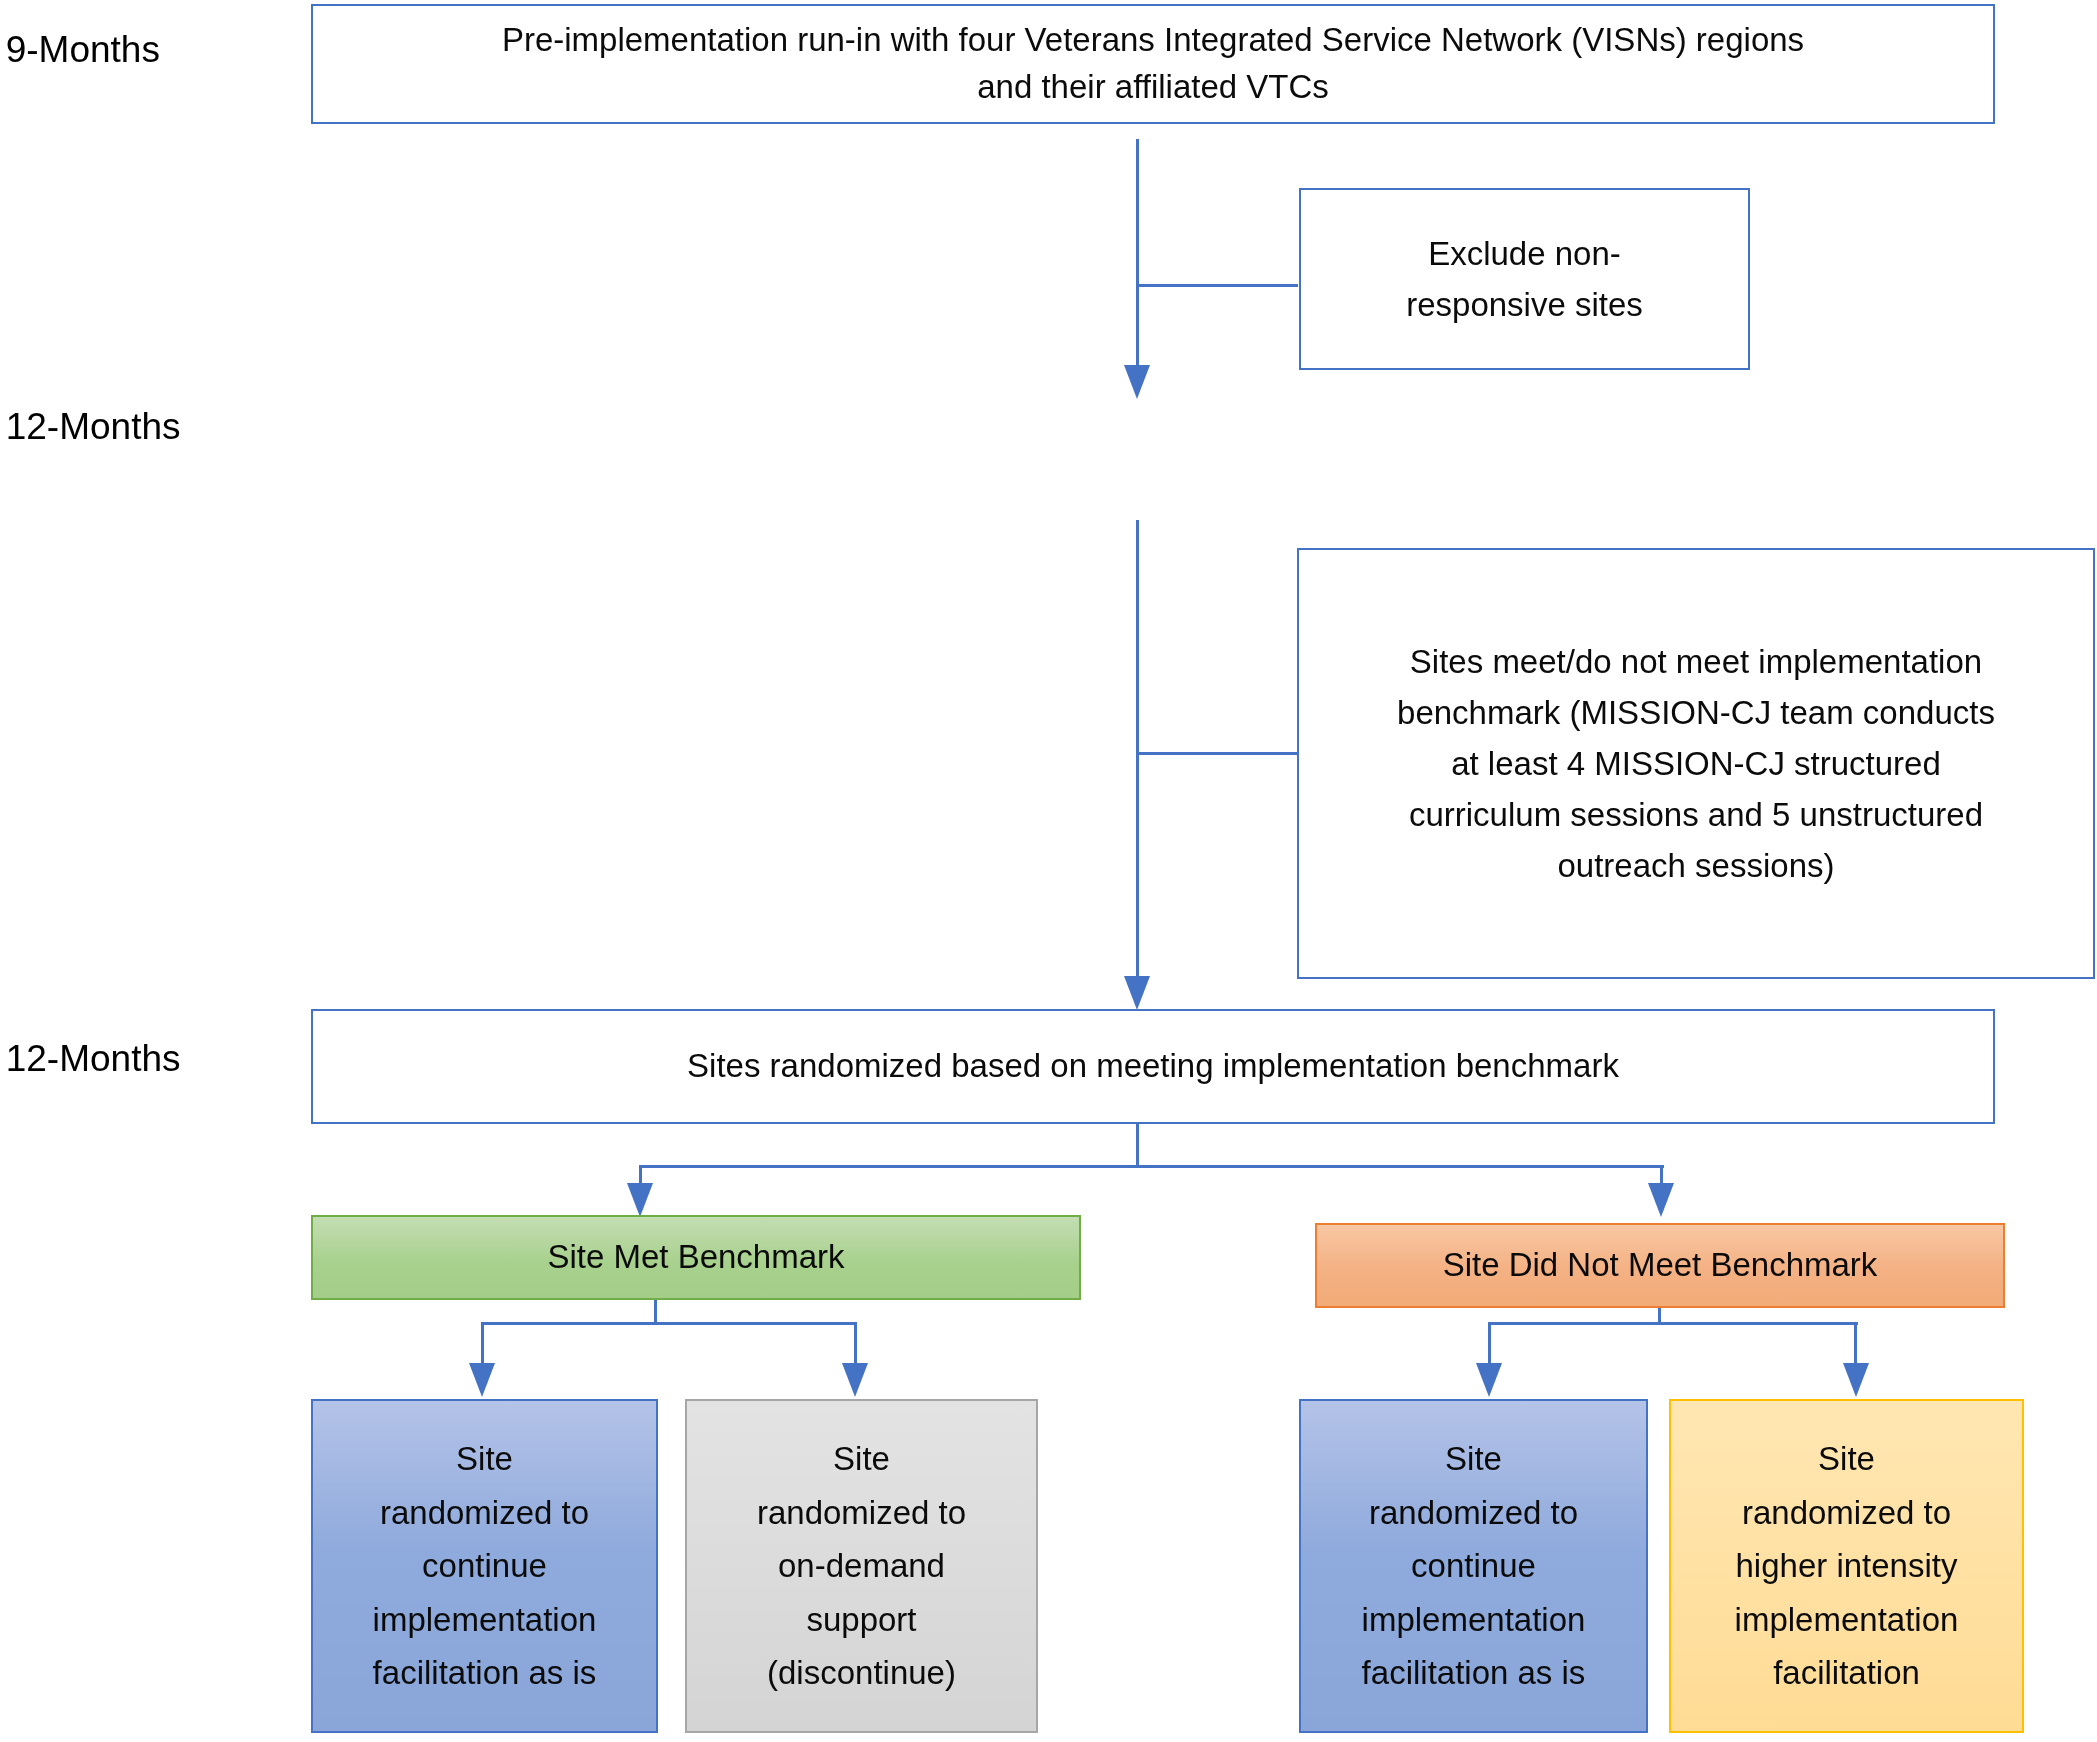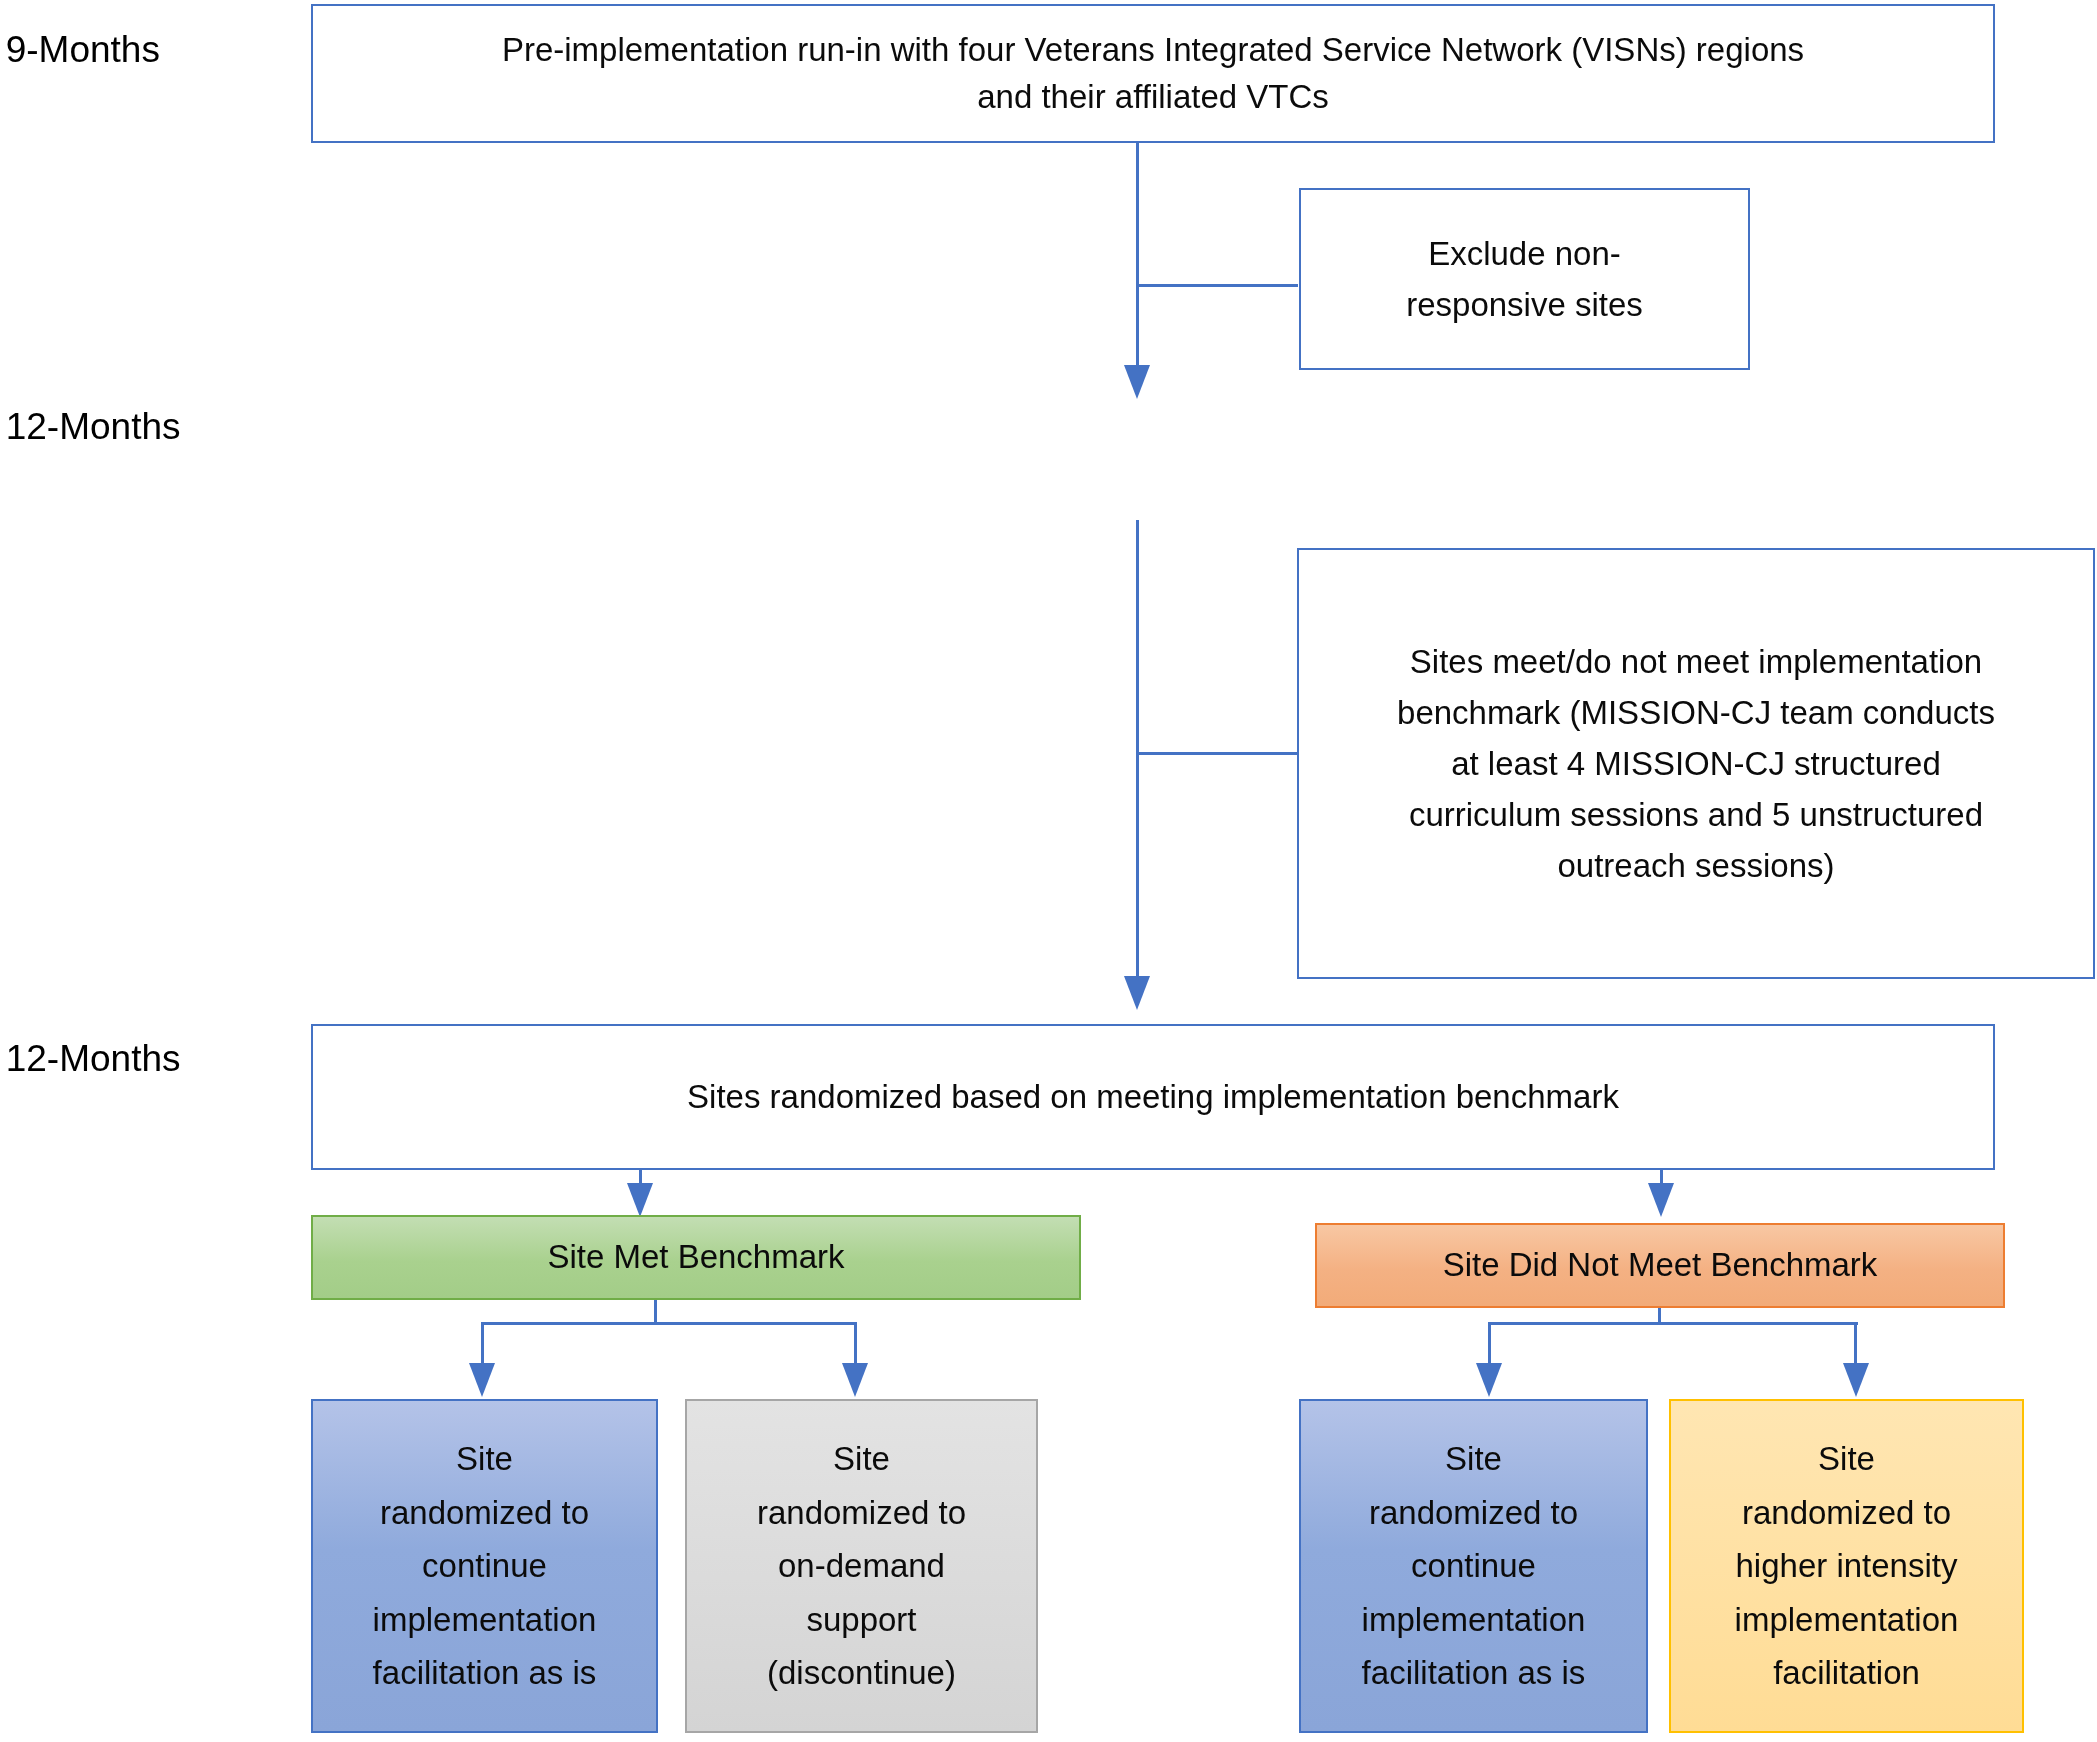--- a/index.html
+++ b/index.html
@@ -63,34 +63,34 @@
   <div class="line" style="left:854px;top:1322px;width:2.9px;height:44px;"></div>
   <div class="arrow" style="left:842px;top:1363px;"></div>
 
   <div class="line" style="left:1658px;top:1300px;width:2.9px;height:25px;"></div>
   <div class="line" style="left:1488px;top:1322px;width:370px;height:2.9px;"></div>
   <div class="line" style="left:1488px;top:1322px;width:2.9px;height:44px;"></div>
   <div class="arrow" style="left:1476px;top:1363px;"></div>
   <div class="line" style="left:1854px;top:1322px;width:2.9px;height:44px;"></div>
   <div class="arrow" style="left:1843px;top:1363px;"></div>
 
-  <div class="node" style="left:311px;top:4.3px;width:1684px;height:139px;">Pre-implementation run-in with four Veterans Integrated Service Network (VISNs) regions
+  <div class="node" style="left:311px;top:4.3px;width:1684px;height:120px;">Pre-implementation run-in with four Veterans Integrated Service Network (VISNs) regions
 and their affiliated VTCs</div>
 
   <div class="node note" style="left:1299px;top:188px;width:451px;height:182px;">Exclude non-
 responsive sites</div>
 
 
   <div class="node note" style="left:1297px;top:548px;width:798px;height:431px;">Sites meet/do not meet implementation
 benchmark (MISSION-CJ team conducts
 at least 4 MISSION-CJ structured
 curriculum sessions and 5 unstructured
 outreach sessions)</div>
 
-  <div class="node" style="left:311px;top:1009px;width:1684px;height:146px;margin-top:15px;">Sites randomized based on meeting implementation benchmark</div>
+  <div class="node" style="left:311px;top:1009px;width:1684px;height:115px;">Sites randomized based on meeting implementation benchmark</div>
 
   <div class="node fill-green" style="left:311px;top:1215px;width:770px;height:85px;">Site Met Benchmark</div>
 
   <div class="node fill-orange" style="left:1315px;top:1215px;width:690px;height:85px;">Site Did Not Meet Benchmark</div>
 
   <div class="node fill-blue tall" style="left:311px;top:1399px;width:347px;height:334px;">Site
 randomized to
 continue
 implementation
 facilitation as is</div>

